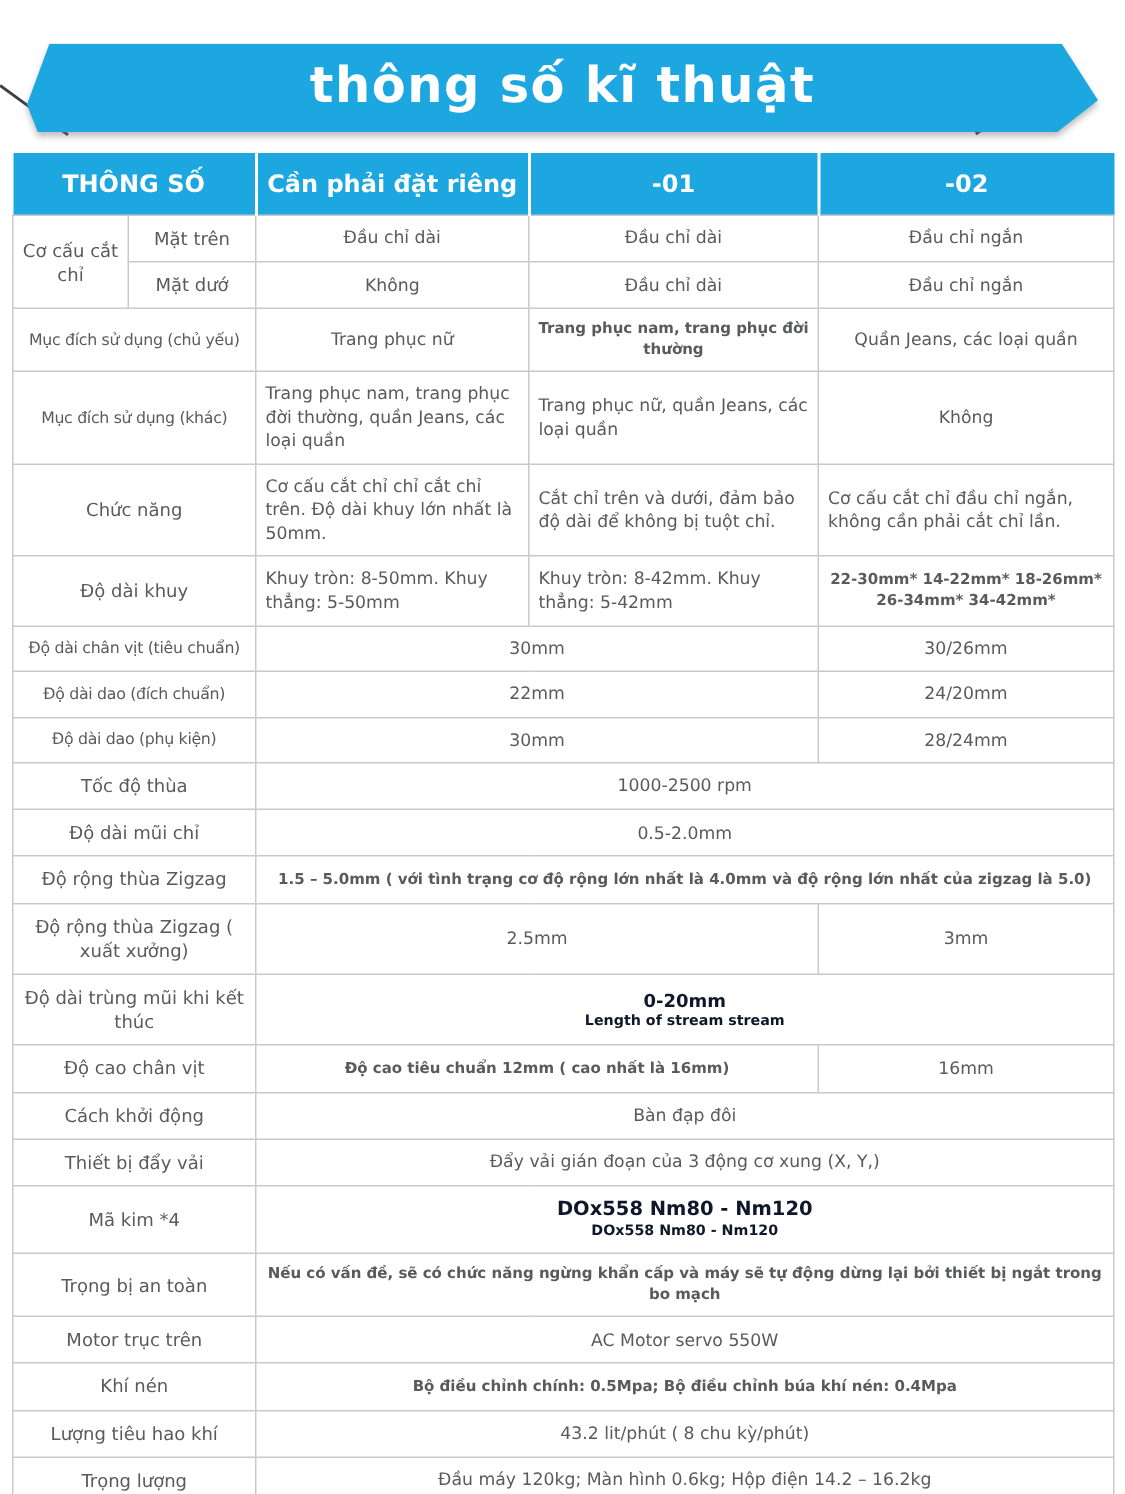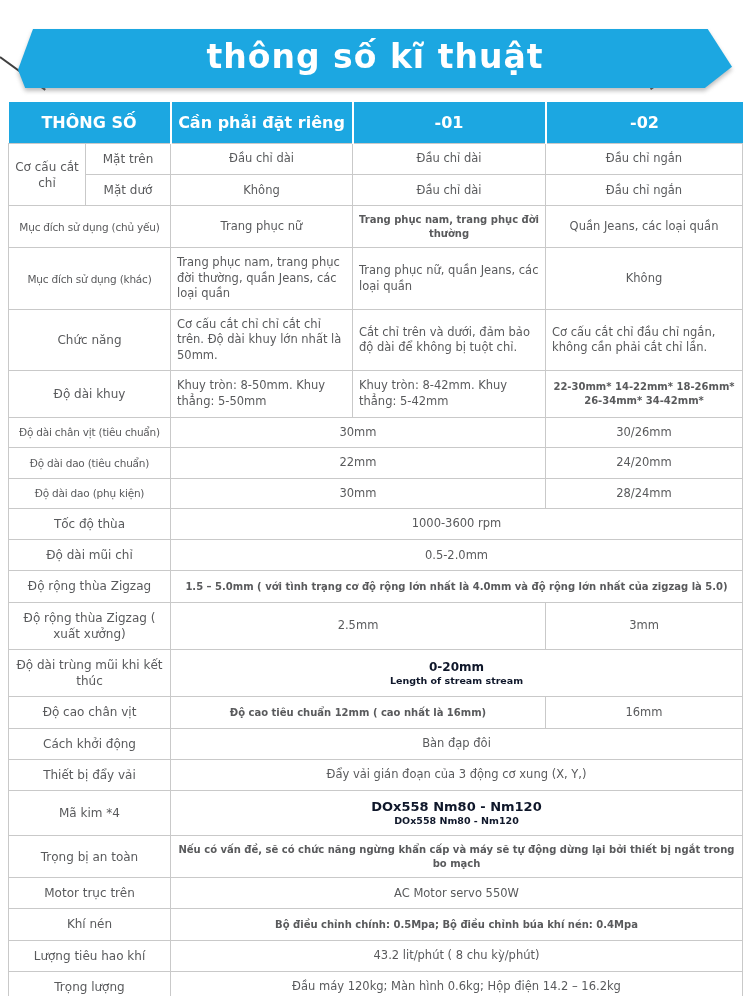--- a/index.html
+++ b/index.html
@@ -110,32 +110,32 @@
       <td class="left">Khuy tròn: 8-50mm. Khuy thẳng: 5-50mm</td>
       <td class="left">Khuy tròn: 8-42mm. Khuy thẳng: 5-42mm</td>
       <td class="sm">22-30mm* 14-22mm* 18-26mm* 26-34mm* 34-42mm*</td>
     </tr>
     <tr>
       <td class="lbl tight" colspan="2">Độ dài chân vịt (tiêu chuẩn)</td>
       <td colspan="2">30mm</td>
       <td>30/26mm</td>
     </tr>
     <tr>
-      <td class="lbl tight" colspan="2">Độ dài dao (tiêu chuẩn)</td>
+      <td class="lbl tight" colspan="2">Độ dài dao (đích chuẩn)</td>
       <td colspan="2">22mm</td>
       <td>24/20mm</td>
     </tr>
     <tr>
       <td class="lbl tight" colspan="2">Độ dài dao (phụ kiện)</td>
       <td colspan="2">30mm</td>
       <td>28/24mm</td>
     </tr>
     <tr>
       <td class="lbl" colspan="2">Tốc độ thùa</td>
-      <td colspan="3">1000-3600 rpm</td>
+      <td colspan="3">1000-2500 rpm</td>
     </tr>
     <tr>
       <td class="lbl" colspan="2">Độ dài mũi chỉ</td>
       <td colspan="3">0.5-2.0mm</td>
     </tr>
     <tr>
       <td class="lbl" colspan="2">Độ rộng thùa Zigzag</td>
       <td colspan="3" class="sm">1.5 – 5.0mm ( với tình trạng cơ độ rộng lớn nhất là 4.0mm và độ rộng lớn nhất của zigzag là 5.0)</td>
     </tr>
     <tr>

